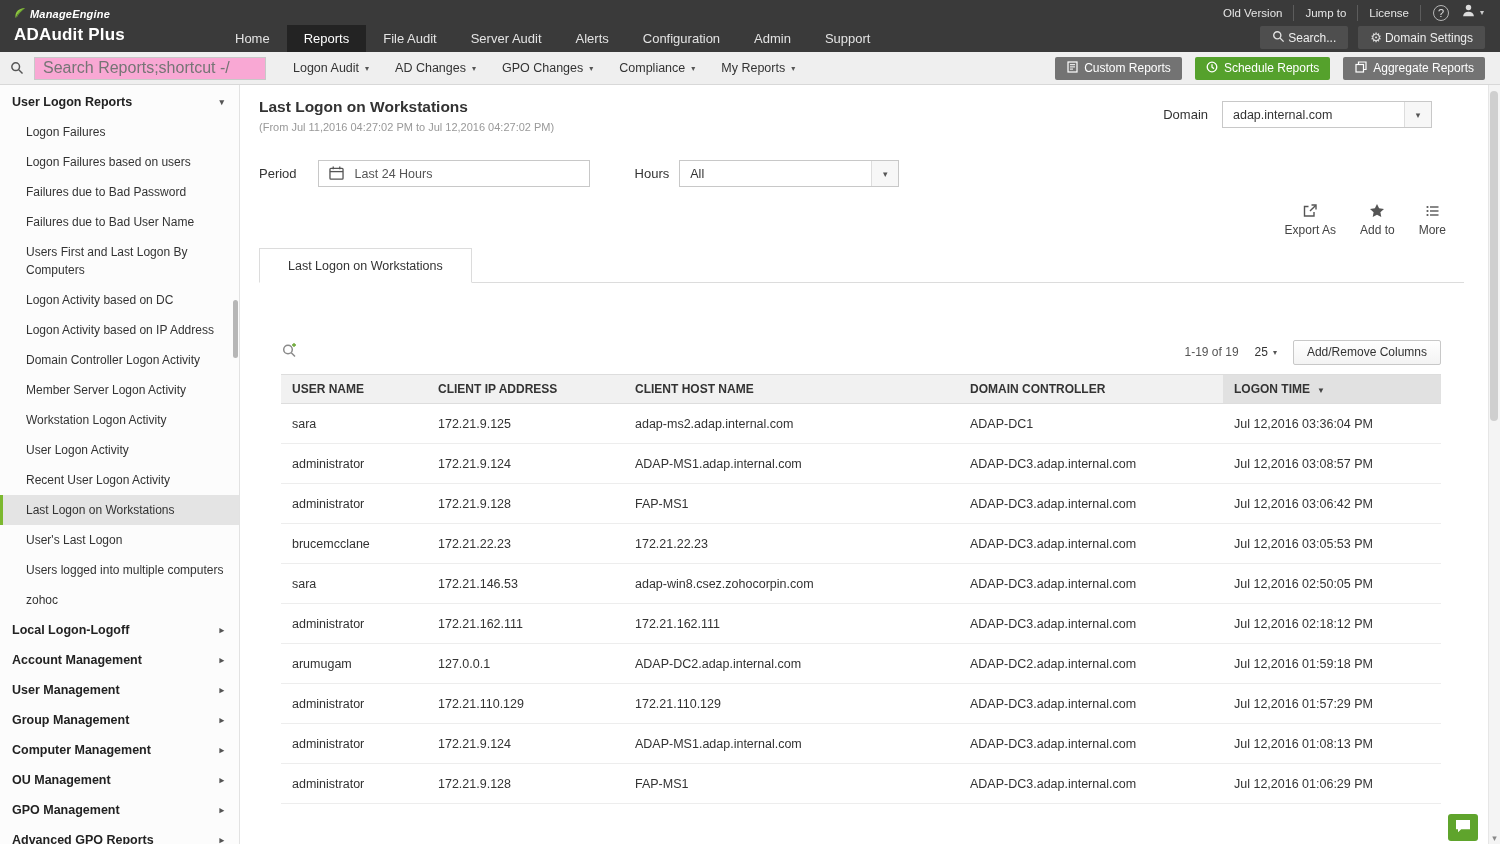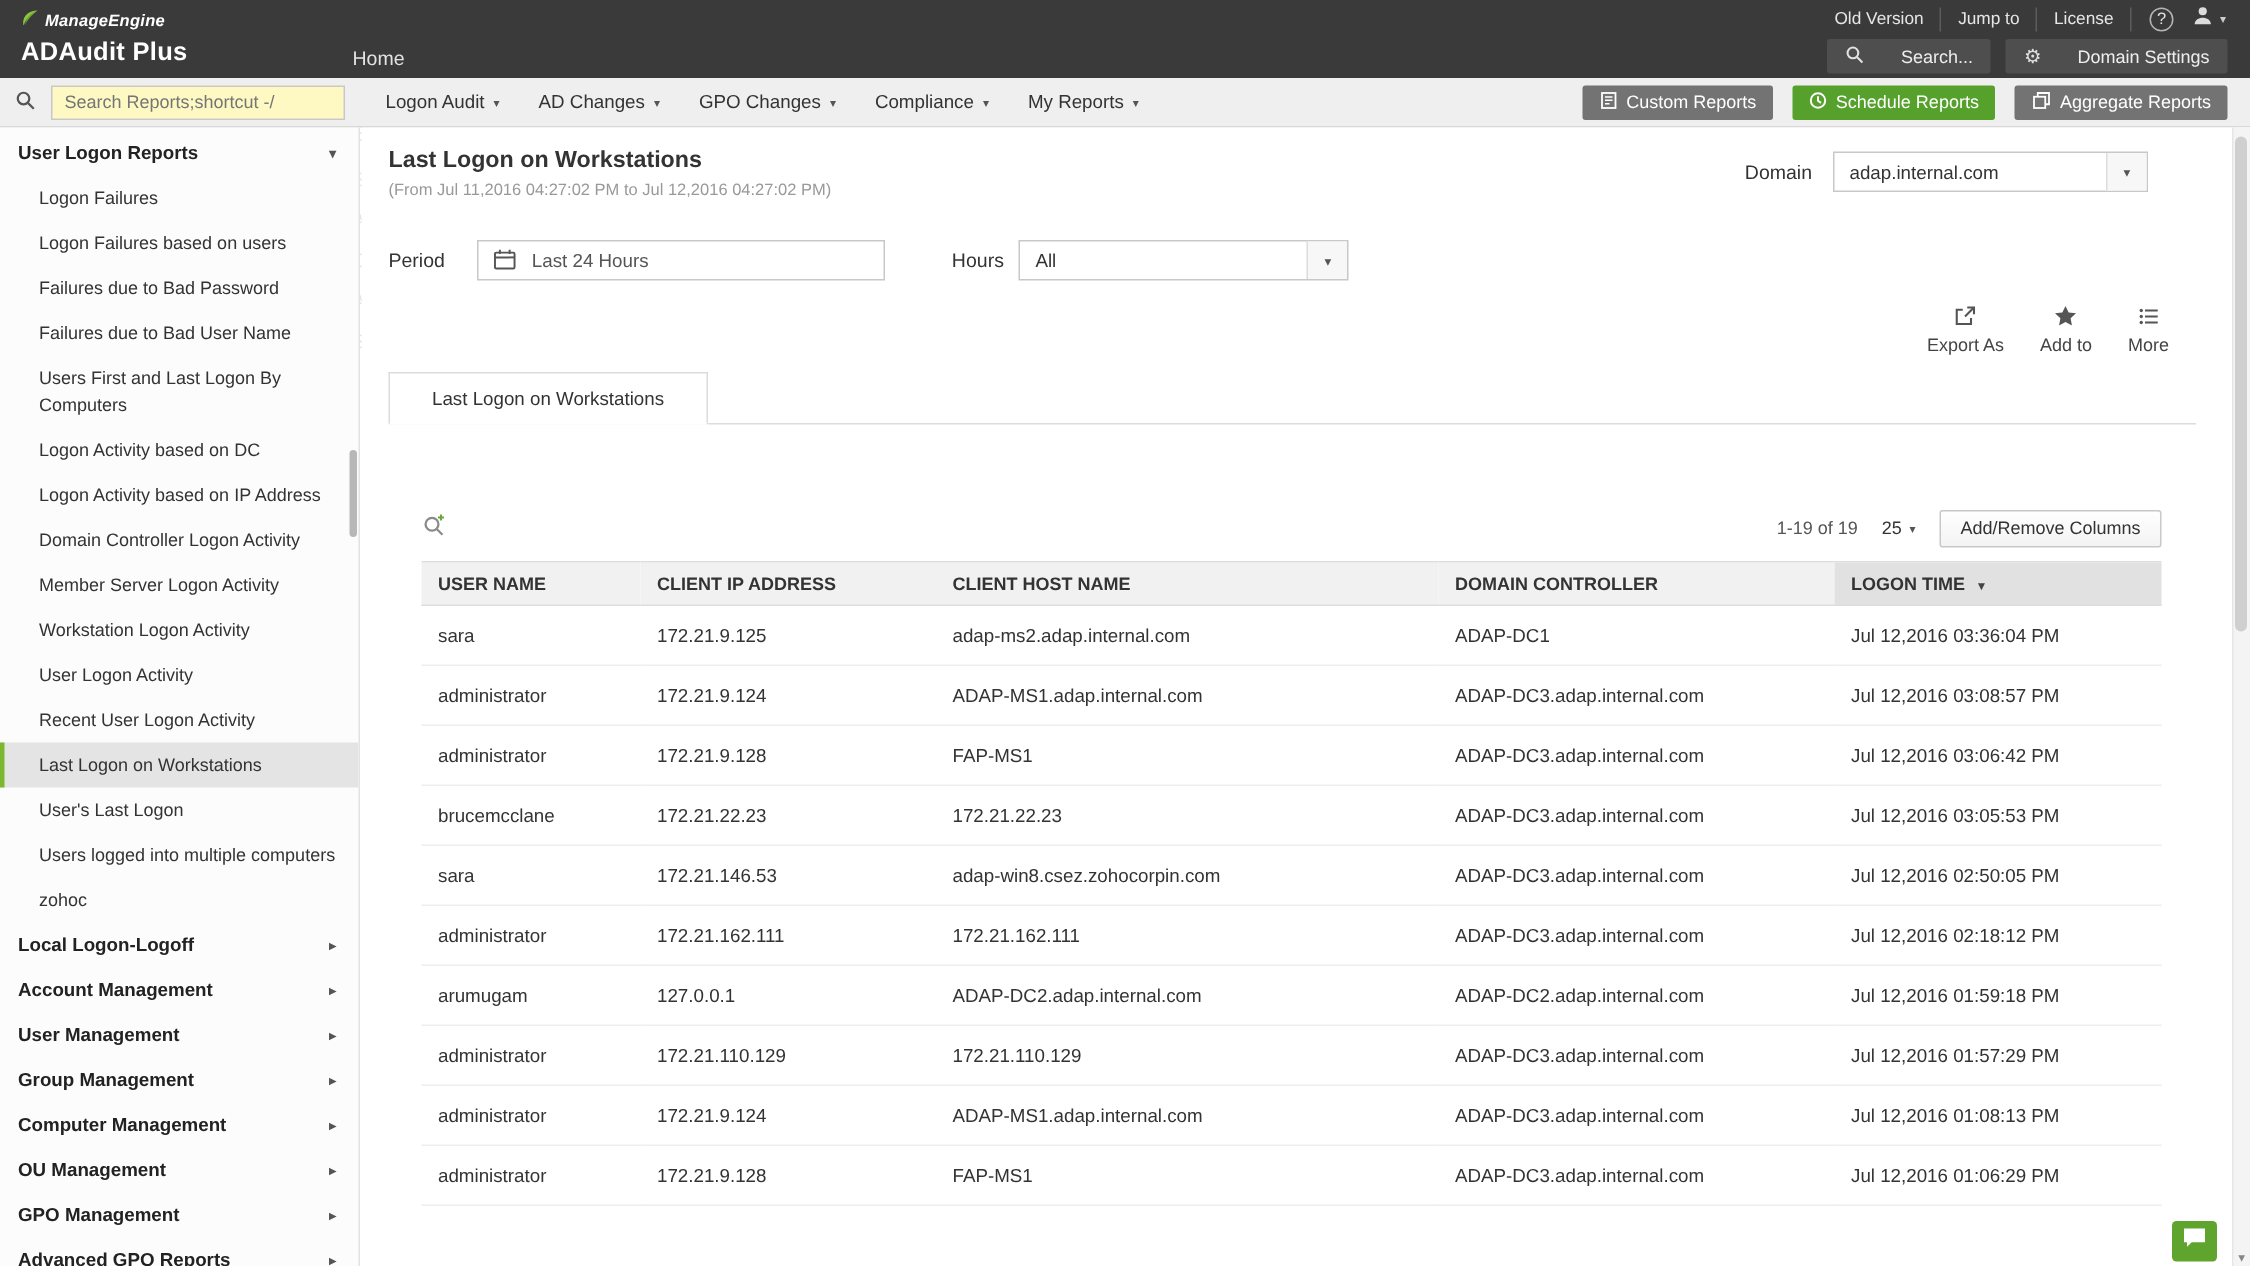--- a/index.html
+++ b/index.html
@@ -15,34 +15,34 @@
   .topbar-main { flex:1; display:flex; flex-direction:column; }
   .utility { height:25px; display:flex; align-items:center; justify-content:flex-end; padding-right:16px; }
   .u-links { display:flex; align-items:center; }
   .u-link { color:#e6e6e6; font-size:11.5px; padding:2px 11px; border-right:1px solid #5c5c5c; cursor:pointer; }
   .u-link:last-child { border-right:1px solid #5c5c5c; }
   .help-circle { width:16px; height:16px; border:1px solid #b5b5b5; border-radius:50%; color:#e0e0e0;
     font-size:11px; text-align:center; line-height:14px; margin:0 12px; cursor:pointer; }
   .user-chip { display:flex; align-items:center; gap:4px; cursor:pointer; }
   .user-chip .caret { color:#ccc; font-size:8px; }
   .navrow { height:27px; display:flex; align-items:stretch; }
-  .nav-items { display:flex; margin-left:0;flex-direction:column; }
+  .nav-items { display:flex; margin-left:0; }
   .nav-item { padding:0 17px; line-height:27px; font-size:13px; color:#e3e3e3; cursor:pointer; white-space:nowrap; }
   .nav-item.active { background:#232323; color:#fff; }
   .nav-spacer { flex:1; }
   .top-btn { height:23px; margin:1px 0 0 10px; background:#4e4e4e; border-radius:2px; color:#eee; font-size:12px;
-    padding:0 12px; display:flex; align-items:center; gap:24px; cursor:pointer; white-space:nowrap; }
+    padding:0 12px; display:flex; align-items:center; gap:3px; cursor:pointer; white-space:nowrap; }
   .top-btn:last-child { margin-right:15px; }
   .gear { font-size:13px; color:#ddd; line-height:1; }
 
   
   .toolbar { position:absolute; top:52px; left:0; width:1500px; height:33px; background:#efefef;
     border-bottom:1px solid #d8d8d8; display:flex; align-items:center; }
   .tsearch-sq { width:34px; text-align:center; cursor:pointer; padding-top:3px; }
-  .report-search { width:196px; height:23px; border:1px solid #c8c8c8; background:#fef9c3; font-size:12px; color:#666;
+  .report-search { width:232px; height:23px; border:1px solid #c8c8c8; background:#f9a8d4; font-size:16px; color:#666;
     padding:0 8px; font-family:"Liberation Sans", sans-serif; outline:none; }
   .menus { display:flex; margin-left:14px;text-align:center; }
   .menu { display:flex; align-items:center; gap:6px; padding:0 13px; font-size:12.5px; color:#333; cursor:pointer;
     height:33px; white-space:nowrap; }
   .menu .caret { font-size:8px; color:#555; }
   .toolbar-right { margin-left:auto; display:flex; gap:13px; margin-right:15px; }
   .tb-button { height:23px; border-radius:2px; color:#fff; font-size:12px; display:flex; align-items:center;
     gap:6px; padding:0 11px; cursor:pointer; white-space:nowrap; }
   .tb-gray { background:#737373;padding-left:12px; }
   .tb-green { background:#55a12c; }

